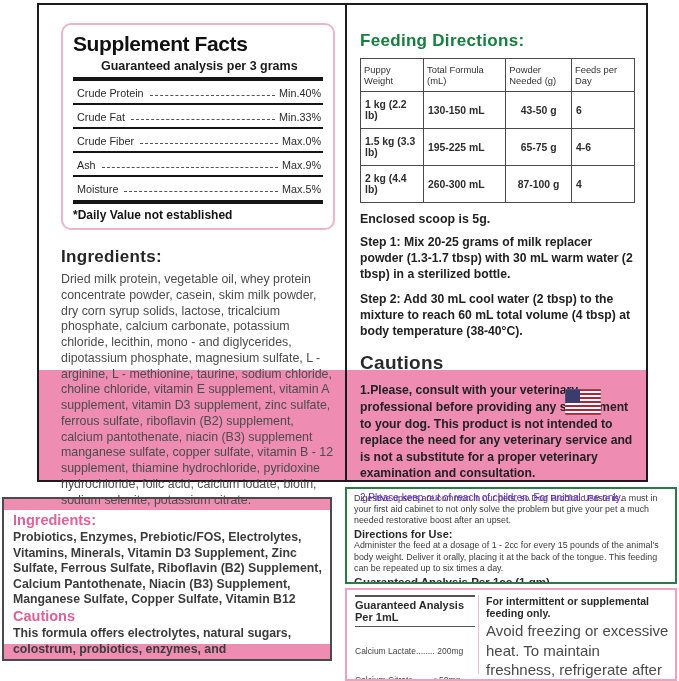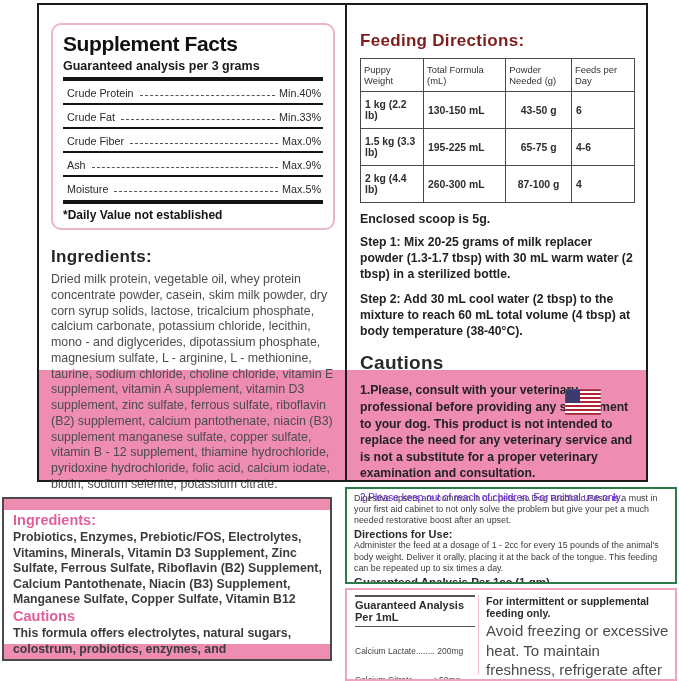--- a/index.html
+++ b/index.html
@@ -3,39 +3,39 @@
 <meta charset="utf-8">
 <style>
   * { margin:0; padding:0; box-sizing:border-box; }
   body { background:#fff; font-family:"Liberation Sans", sans-serif; }
   .page { position:relative; width:679px; height:681px; background:#ffffff; overflow:hidden; }
 
   
   .top-box { position:absolute; left:37px; top:3px; width:611px; height:479px; border:2px solid #1c1c1c; background:#fff; }
   .pink-band { position:absolute; left:0; right:0; top:365px; bottom:0; background:#ee8cb2; z-index:1; }
   .divider-v { position:absolute; left:306px; top:0; bottom:0; width:2px; background:#1c1c1c; z-index:2; }
-  .col-left  { position:absolute; left:0; top:0; width:306px; height:100%; padding:18px 10px 0 12px; z-index:3; }
+  .col-left  { position:absolute; left:0; top:0; width:306px; height:100%; padding:18px 10px 0 22px; z-index:3; }
   .col-right { position:absolute; left:308px; top:0; right:0; height:100%; padding:26px 11px 0 13px; z-index:3; }
 
   
   .sf-box { border:2px solid #edb6c6; border-radius:10px; padding:7px 10px 6px 10px; background:#fff; }
   .sf-title { font-size:21px; font-weight:bold; color:#101010; letter-spacing:-0.4px; }
-  .sf-sub { font-size:12.5px; font-weight:bold; color:#1a1a1a; margin-top:3px; }
+  .sf-sub { font-size:12.5px; font-weight:bold; color:#1a1a1a; margin-top:3px;margin-left:28px; }
   .sf-bar { height:2px; background:#151515; margin:3px 0; }
   .sf-bar.thick { height:4px; margin-top:4px; }
   .sf-row { display:flex; align-items:flex-end; font-size:10.8px; color:#2a2a2a; padding:3px 2px 1px 4px; }
   .sf-leader { flex:1; border-bottom:1.6px dashed #555; margin:0 4px 3px 6px; }
   .sf-val { white-space:nowrap; }
   .sf-foot { font-size:12px; font-weight:bold; color:#141414; margin-top:4px; }
 
   .ing-h { font-size:17px; font-weight:bold; color:#262626; margin-top:17px; letter-spacing:0.3px; }
   .ing-body { font-size:12.4px; line-height:1.27; color:#4c4c4c; margin-top:5px; }
 
   
-  .fd-h { font-size:17px; font-weight:bold; color:#7f1d1d; letter-spacing:0.3px; }
+  .fd-h { font-size:17px; font-weight:bold; color:#15803d; letter-spacing:0.3px; }
   table.fd { width:100%; border-collapse:collapse; margin-top:7px; }
   table.fd th, table.fd td { border:1.4px solid #4a4a4a; }
   table.fd th { font-size:9.4px; font-weight:normal; color:#333; text-align:left; padding:5px 3px; }
   table.fd td { font-size:10.4px; font-weight:bold; color:#2d2d2d; padding:7px 4px; }
   td.ctr, th.ctr { text-align:center; }
   .scoop { font-size:12.4px; font-weight:bold; color:#222; margin-top:9px; }
   .step  { font-size:12.2px; font-weight:bold; color:#222; line-height:1.33; margin-top:8px; }
   .ca-h  { font-size:19px; font-weight:bold; color:#2a2a2a; margin-top:13px; letter-spacing:0.3px; }
   .ca-1  { font-size:12.2px; font-weight:bold; color:#222; line-height:1.36; margin-top:8px; }
   .ca-2  { font-size:10px; color:#6d28d9; line-height:1.4; margin-top:9px; }

